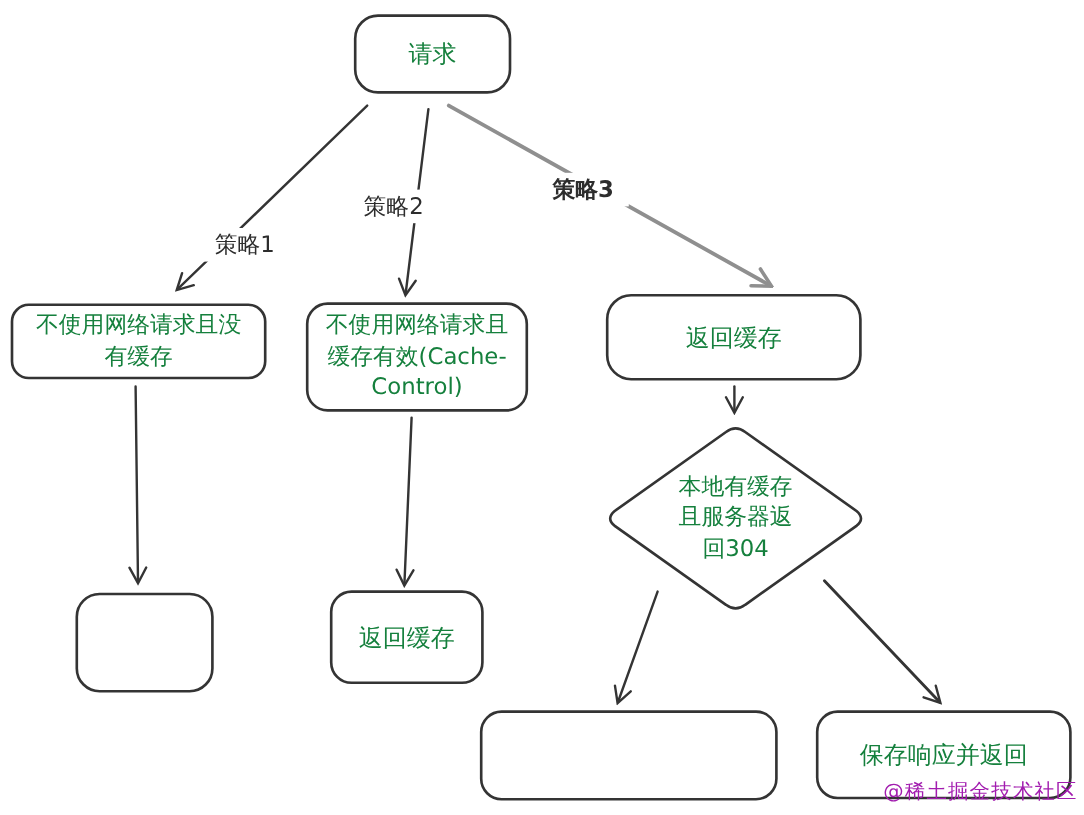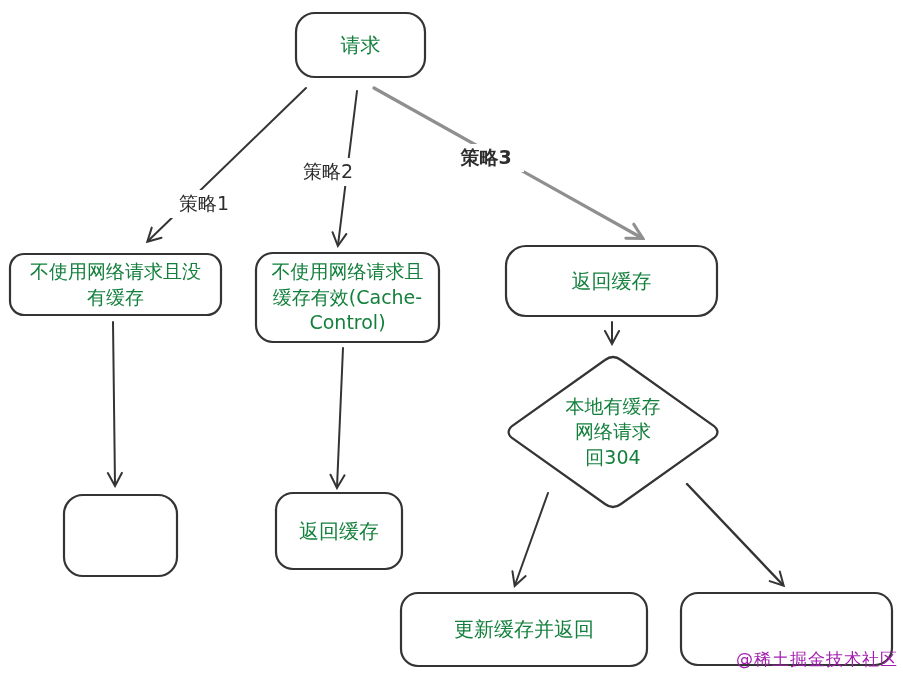--- a/index.html
+++ b/index.html
@@ -91,28 +91,28 @@
   <div class="node-label" style="left:10px; top:254px; width:211px; height:61px;">不使用网络请求且没
 有缓存</div>
 
   <div class="node-label" style="left:256px; top:253px; width:183px; height:89px;">不使用网络请求且
 缓存有效(Cache-
 Control)</div>
 
   <div class="node-label" style="left:506px; top:246px; width:211px; height:70px; font-size:20px;">返回缓存</div>
 
   <div class="node-label" style="left:553px; top:388px; width:120px; height:88px;">本地有缓存
-网络请求
+且服务器返
 回304</div>
 
 
   <div class="node-label" style="left:276px; top:493px; width:126px; height:76px; font-size:20px;">返回缓存</div>
 
-  <div class="node-label" style="left:401px; top:593px; width:246px; height:73px; font-size:20px;">更新缓存并返回</div>
 
+  <div class="node-label" style="left:681px; top:593px; width:211px; height:72px; font-size:20px;">保存响应并返回</div>
 
   <div class="edge-label" style="left:166px; top:150px; width:70px; height:28px;margin-top:40px;">策略1</div>
 
   <div class="edge-label" style="left:290px; top:158px; width:70px; height:28px;">策略2</div>
 
   <div class="edge-label" style="left:448px; top:144px; width:70px; height:28px;font-weight:bold;">策略3</div>
 
   <div class="watermark">@稀土掘金技术社区</div>
 
 </div>

